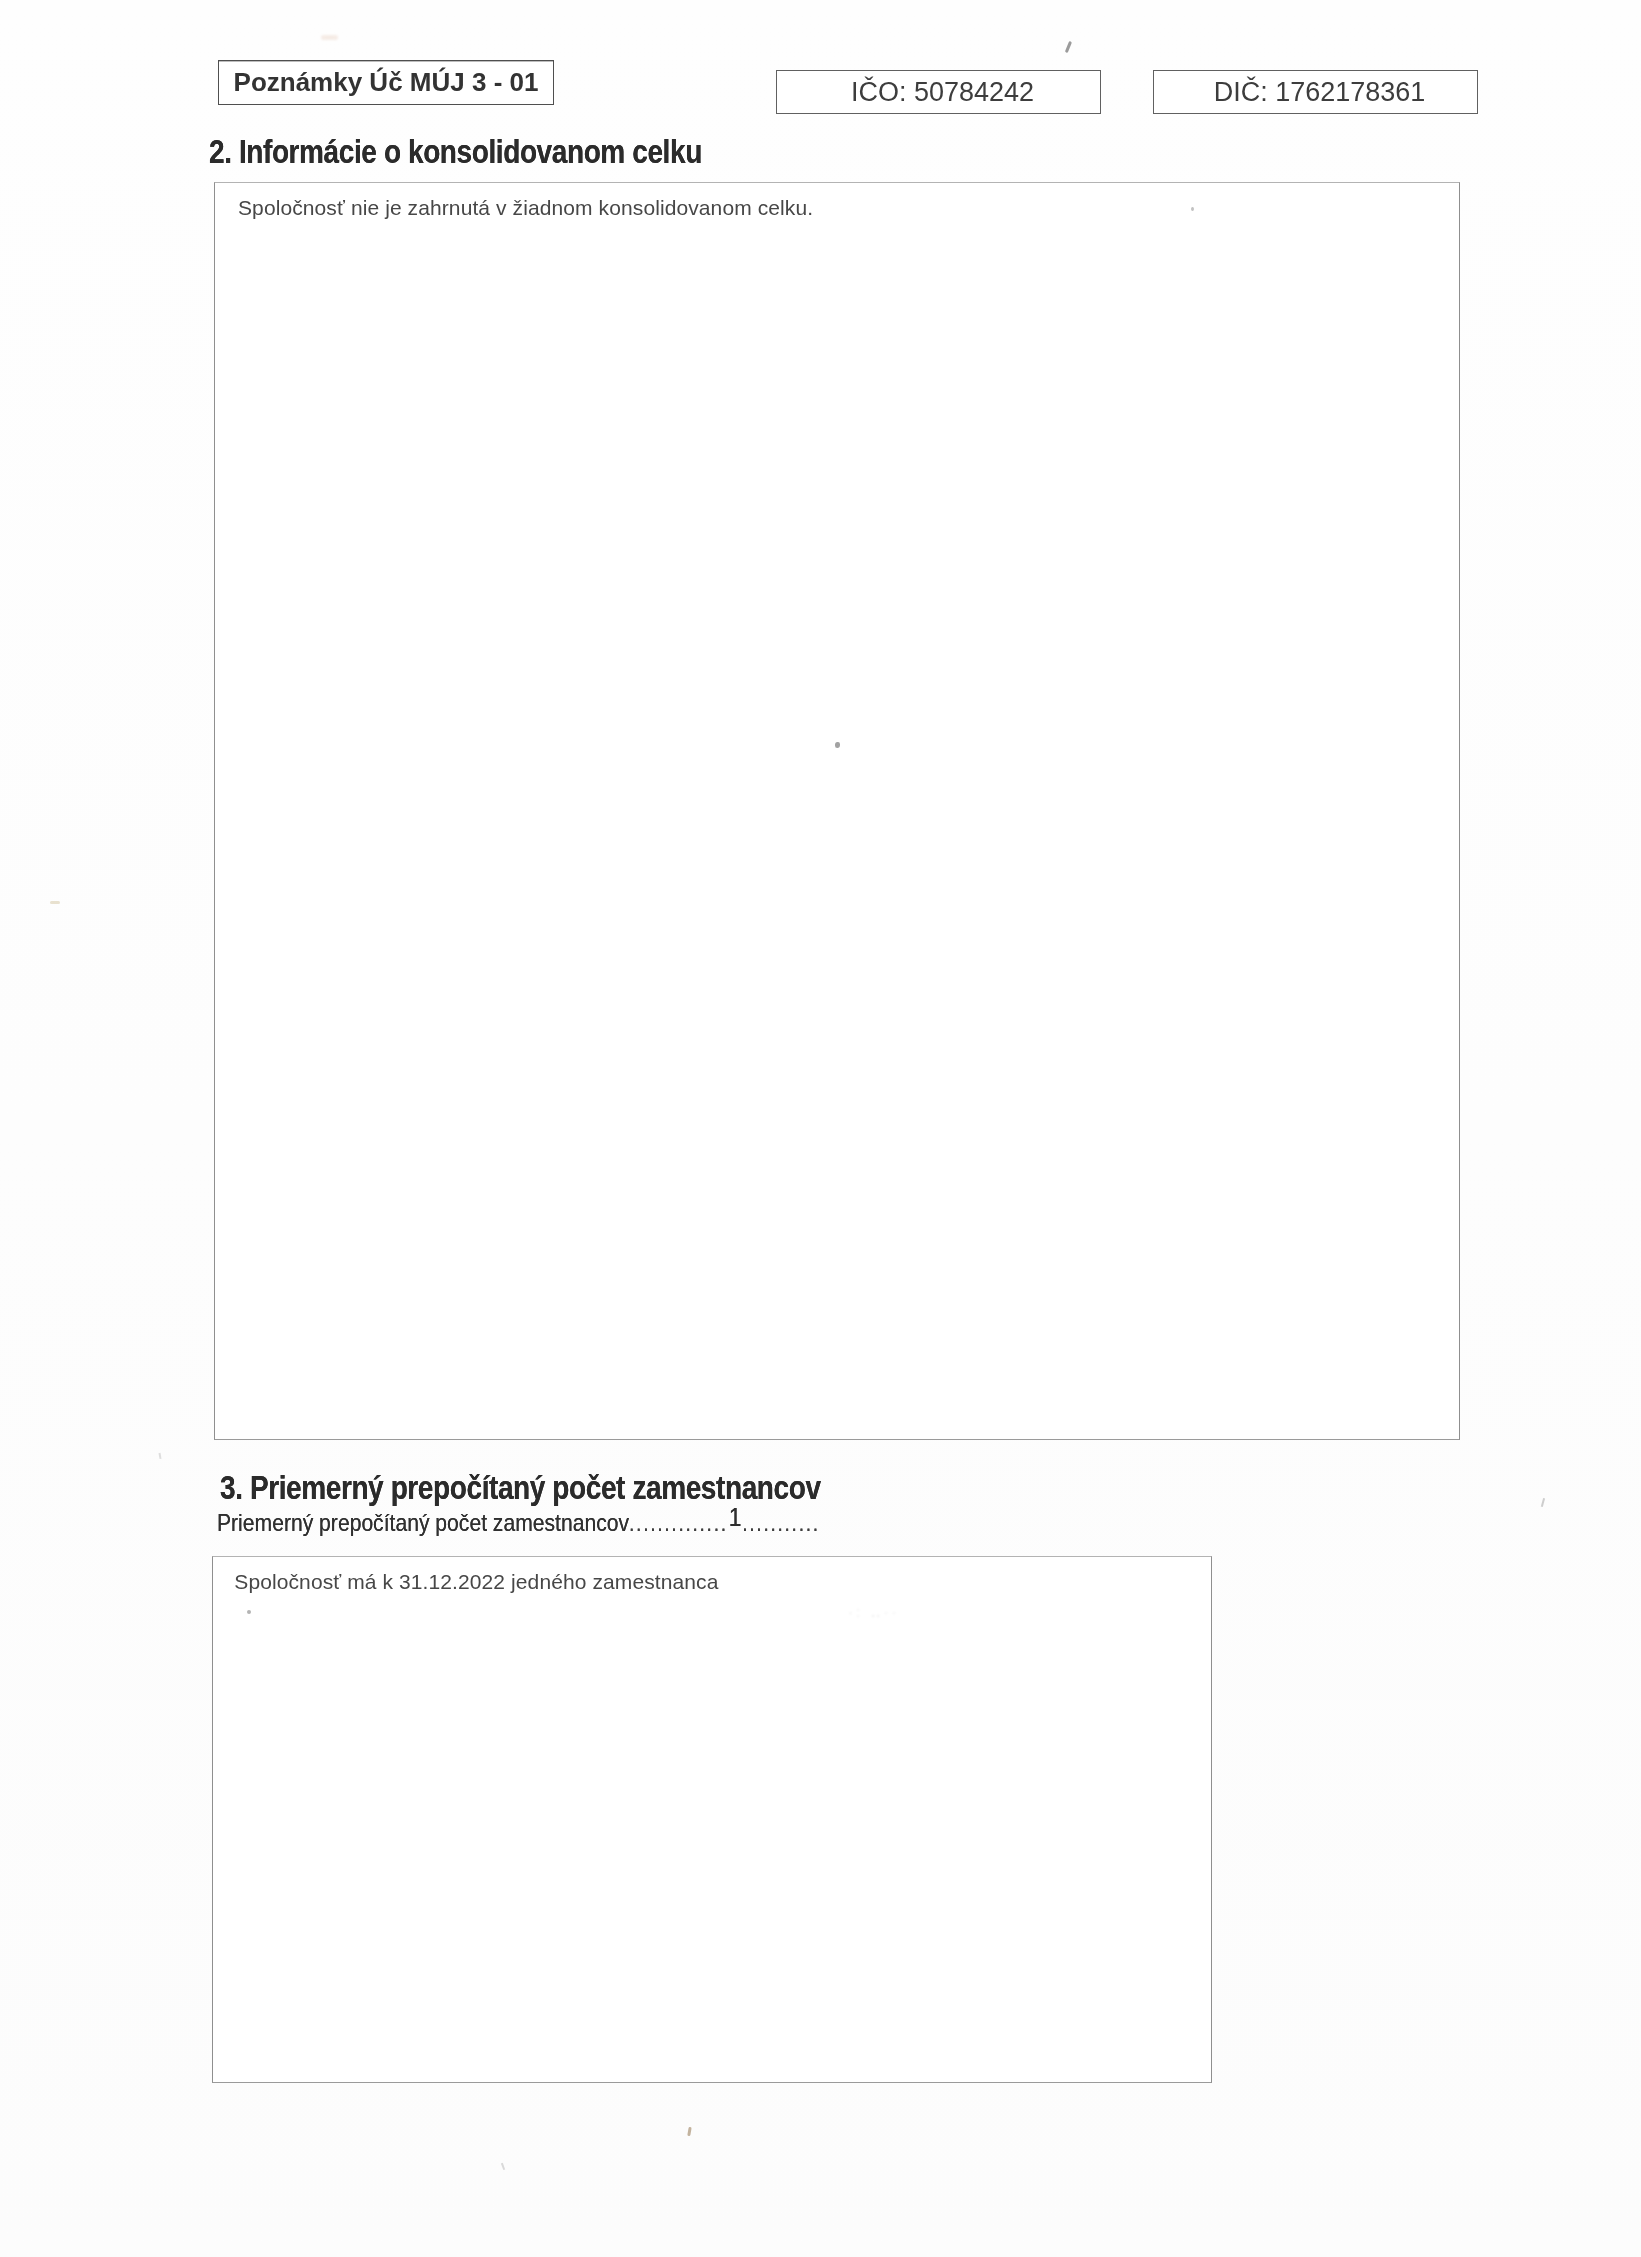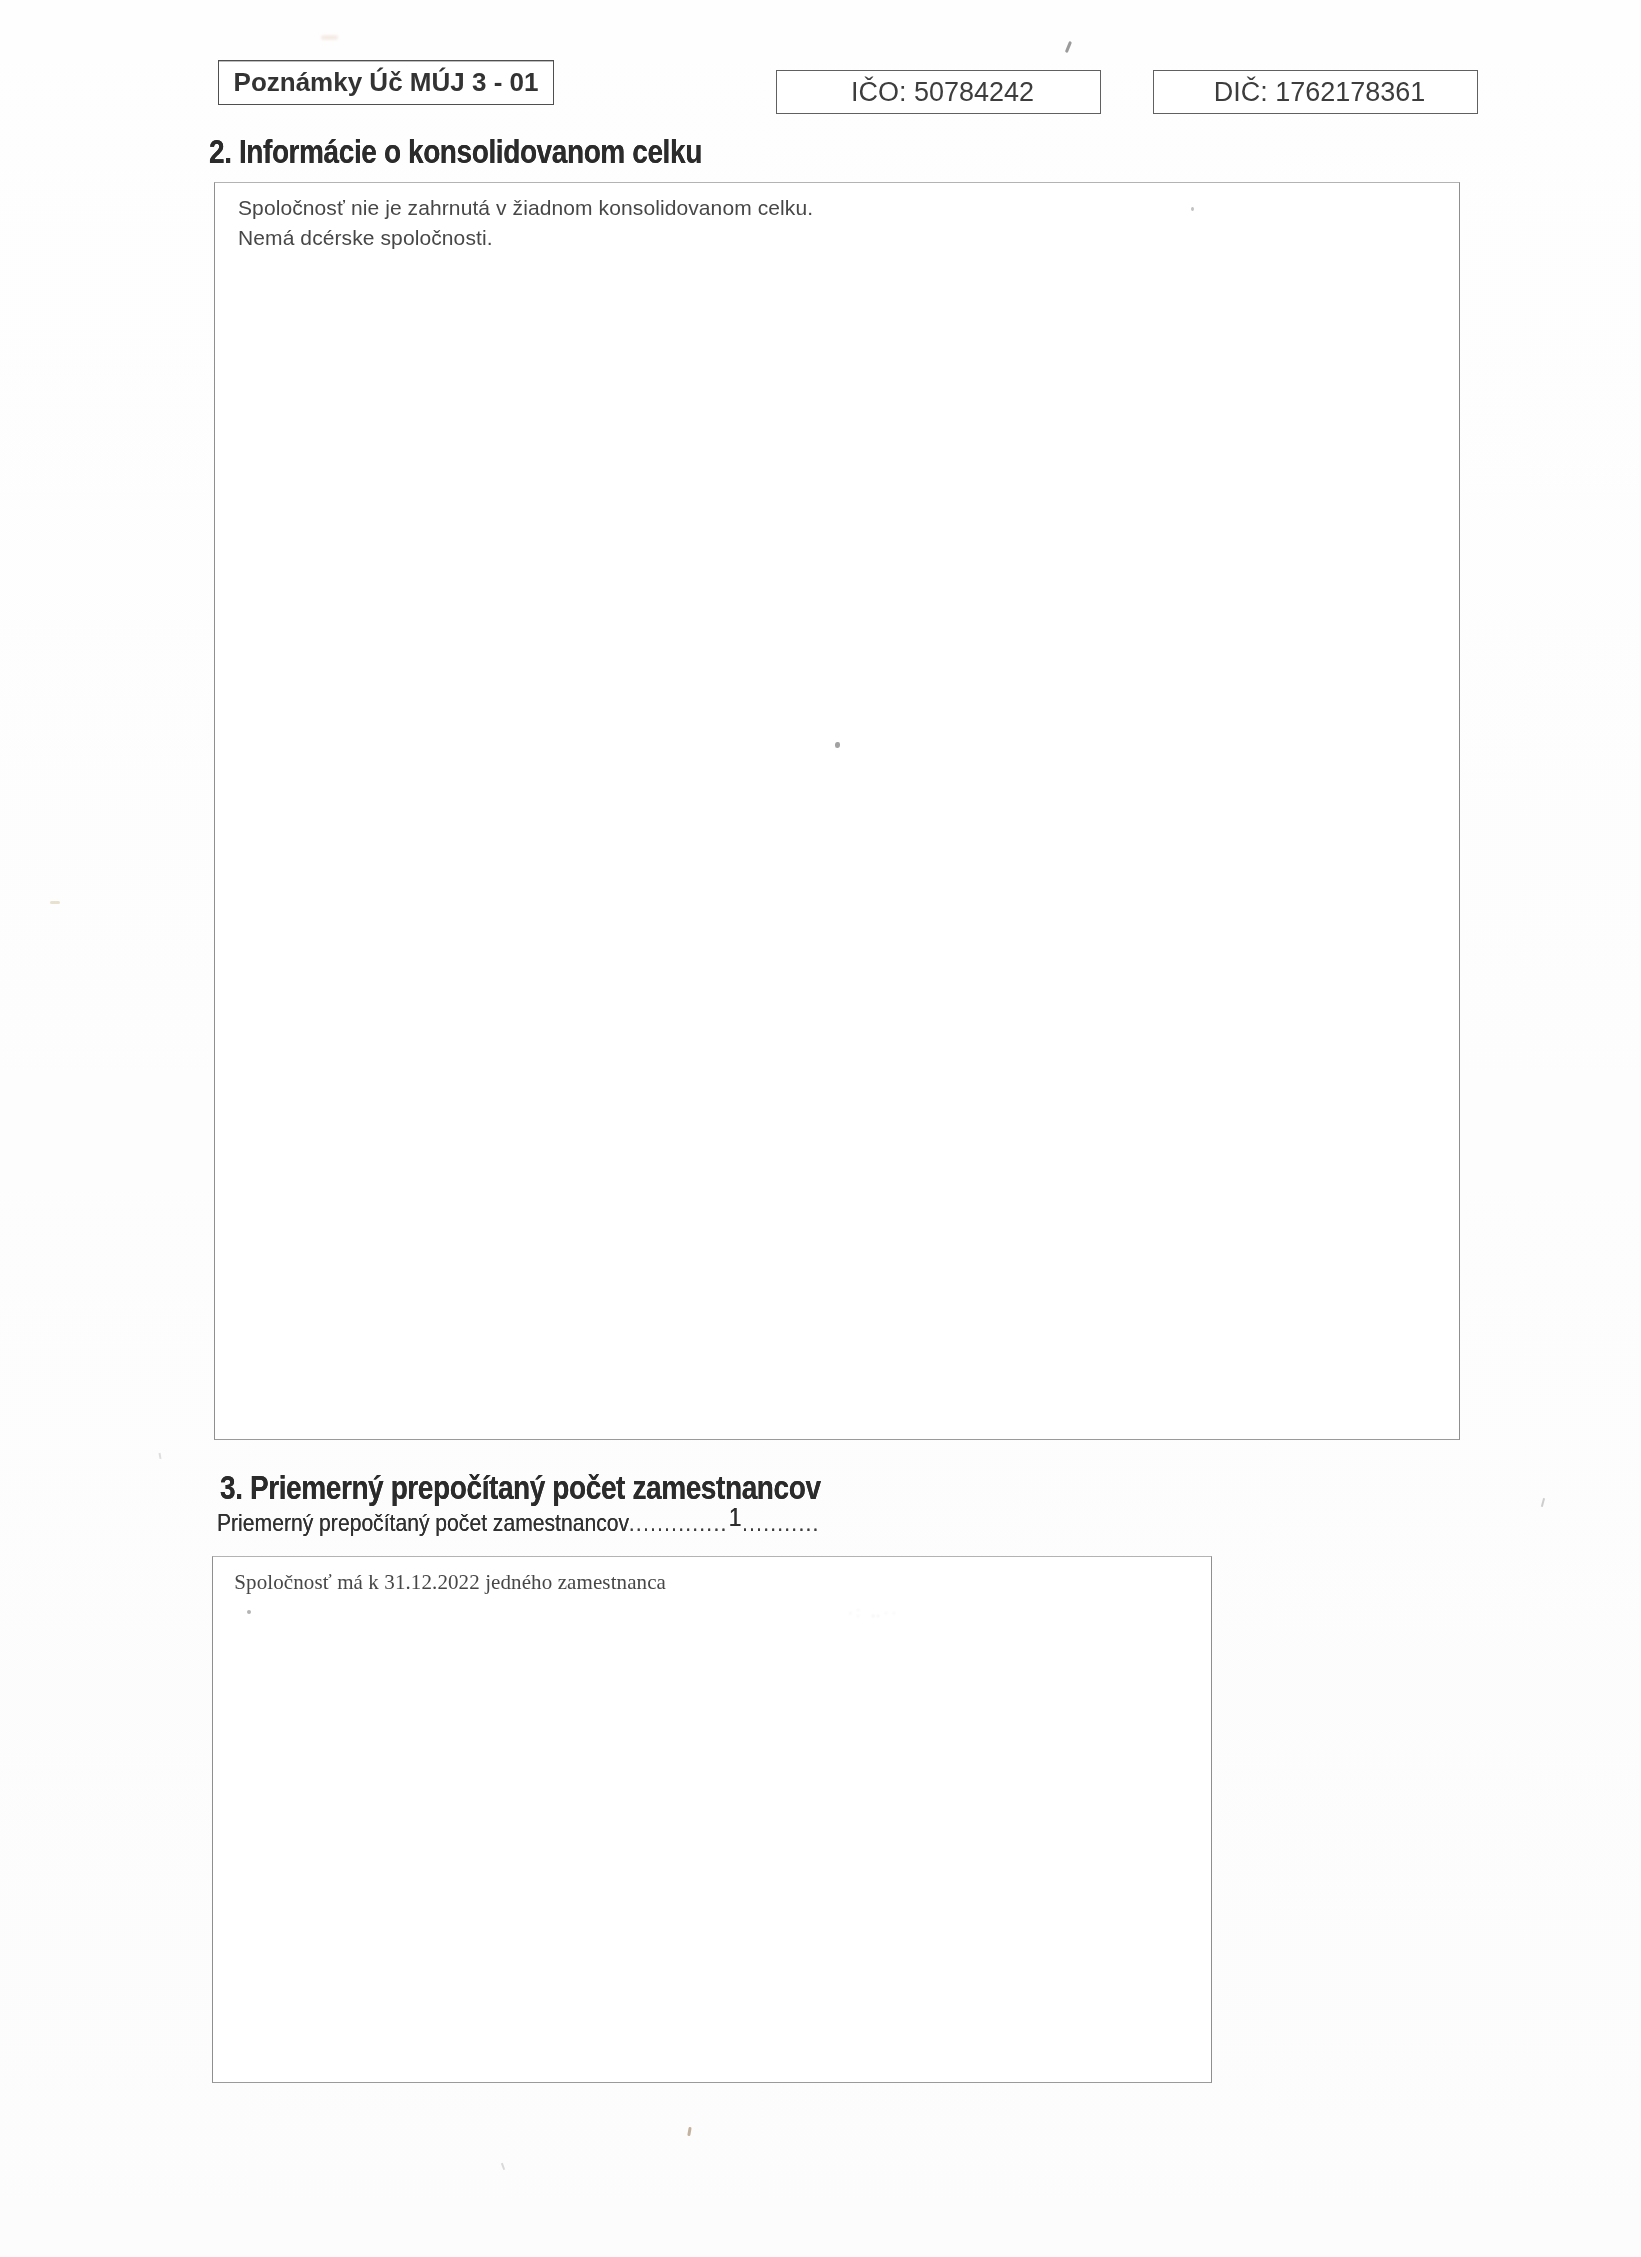--- a/index.html
+++ b/index.html
@@ -46,21 +46,21 @@
   .h-s3 { left:220px; top:1469px; }
 
   
   .scanbox {
     position:absolute; box-sizing:border-box; background:#fff;
     border:1px solid #8f8f8f;
     border-top:1.9px solid #b3b3b3;
     border-bottom:1.9px solid #9a9a9a;
   }
   .box2 { left:214px; top:182px; width:1246px; height:1258px; padding:8.7px 21px; }
-  .box3 { left:212px; top:1556px; width:1000px; height:527px; padding:8.7px 19.3px;font-family:Liberation Serif, serif; }
+  .box3 { left:212px; top:1556px; width:1000px; height:527px; padding:8.7px 19.3px; }
   .scanbox p {
     margin:2px; font-size:21px; line-height:28px; color:#474747;
     letter-spacing:0.1px;
   }
 
   
   .dotrow {
     position:absolute; left:217px; top:1507px; white-space:nowrap;
     font-size:24px; color:#303030;
     transform:scaleX(0.88); transform-origin:0 50%;
@@ -89,21 +89,20 @@
   <div class="hdr-box ico">
     <span>IČO: 50784242</span>
   </div>
   <div class="hdr-box dic">
     <span>DIČ: 1762178361</span>
   </div>
 
   <h2 class="h h-s2">2. Informácie o konsolidovanom celku</h2>
   <div class="scanbox box2">
     <p>Spoločnosť nie je zahrnutá v žiadnom konsolidovanom celku.</p>
-    <p>Nemá dcérske spoločnosti.</p>
   </div>
 
   <h2 class="h h-s3">3. Priemerný prepočítaný počet zamestnancov</h2>
   <div class="dotrow">
     <span>Priemerný prepočítaný počet zamestnancov</span><span class="dots">..............</span><span class="val">1</span><span class="dots">...........</span>
   </div>
   <div class="scanbox box3">
     <p>Spoločnosť má k 31.12.2022 jedného zamestnanca</p>
   </div>
 

